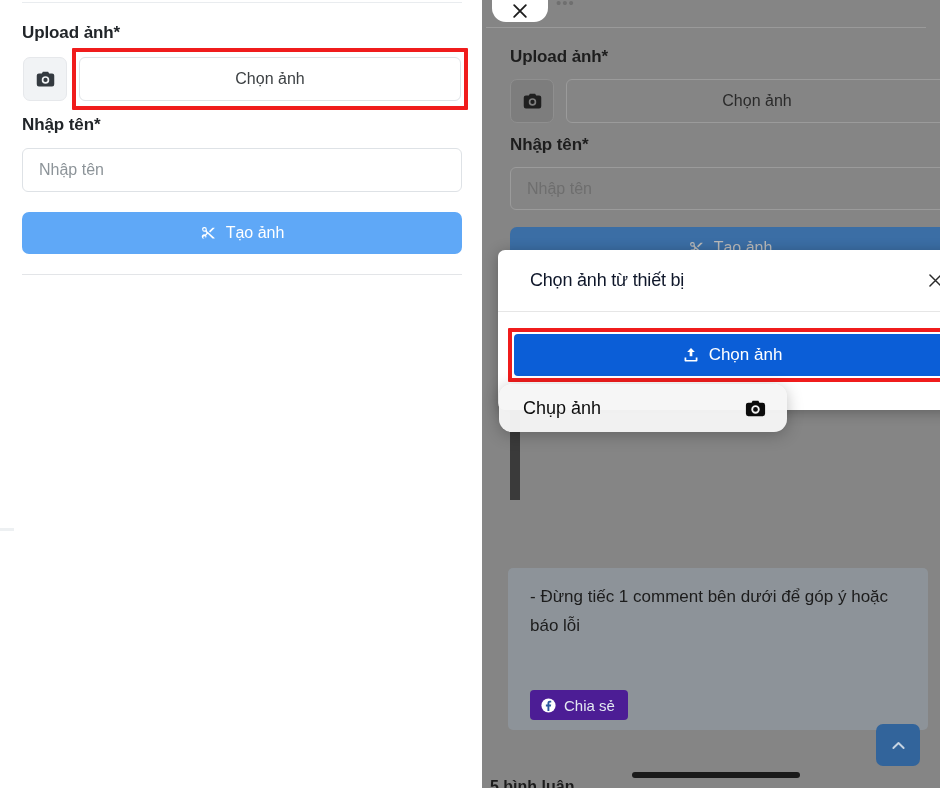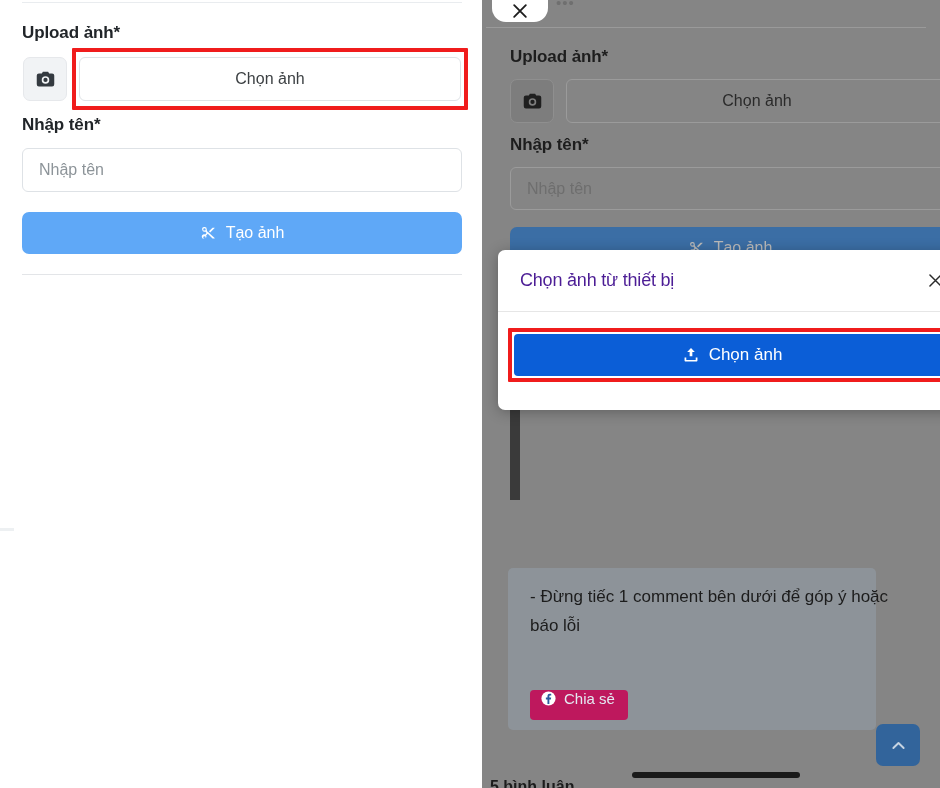--- a/index.html
+++ b/index.html
@@ -137,21 +137,21 @@
     position:absolute; left: 26px; top: 250px; width: 468px; height: 160px;
     background:#ffffff; border-radius: 7px;
     box-shadow: 0 2px 14px rgba(0,0,0,.28);
     overflow: hidden;
   }
   .modal-head {
     position:relative; height: 62px;
     border-bottom: 1px solid #e6e6e6;
     display:flex; align-items:center;
   }
-  .modal-title { margin-left: 22px; font-size: 18px; color:#4c1d95; letter-spacing:-.2px; }
+  .modal-title { margin-left: 32px; font-size: 18px; color:#0f172a; letter-spacing:-.2px; }
   .modal-close {
     position:absolute; right: 18px; top: 50%; transform: translateY(-50%);
     width: 26px; height: 26px; display:flex; align-items:center; justify-content:center;
   }
   .modal-close svg { width:19px; height:19px; display:block; }
 
   .modal-upload {
     position:absolute; left: 16px; top: 84px; width: 436px; height: 42px;
     background: #0b5ed7; border-radius: 4px;
     display:flex; align-items:center; justify-content:center; gap:9px;
@@ -173,33 +173,33 @@
     display:flex; align-items:center; justify-content:space-between;
     padding: 0 20px 0 24px;
     font-size: 18px; color:#0c0c0c;
   }
   .sheet-item + .sheet-item { border-top: 1px solid #d4d4d6; }
   .sheet-item.first { background: rgba(232,236,241,0.97); }
   .sheet-ic svg { display:block; }
 
   
   .note {
-    position:absolute; left: 36px; top: 568px; width: 368px; height: 162px;
+    position:absolute; left: 36px; top: 568px; width: 420px; height: 162px;
     background: rgba(150,162,176,0.48);
     border-radius: 5px;
   }
   .note-text {
     position:absolute; left: 22px; top: 14px; width: 386px;
     font-size: 17px; line-height: 29px; color:#1c1c1c;
   }
   .fb-share {
     position:absolute; left: 22px; top: 122px;
     height: 30px; padding: 0 13px 0 10px;
-    background:#be185d; border-radius: 4px;
-    display:inline-flex; gap:7px;
+    background:#4c1d95; border-radius: 4px;
+    display:inline-flex; align-items:center; gap:7px;
     color:#e3e9f1; font-size:15px;
   }
   .fb-share svg { width:17px; height:17px; display:block; }
 
   .scrolltop {
     position:absolute; left: 404px; top: 724px; width: 44px; height: 42px;
     background:#32649b; border-radius: 7px;
     display:flex; align-items:center; justify-content:center;
   }
   .scrolltop svg { width:19px; height:19px; display:block; }
@@ -321,20 +321,28 @@
           </svg>
         </span>
         <span>Chọn ảnh</span>
       </div>
       <div class="red-hl modal-redbox"></div>
     </div>
 
     <div class="sheet">
 
 
+      <div class="sheet-item">
+        <span>Chụp ảnh</span>
+        <span class="sheet-ic">
+          <svg width="23" height="23" viewBox="0 0 24 24" fill="#0c0c0c" aria-hidden="true">
+            <path d="M9 4 7.9 6H4.6A2.6 2.6 0 0 0 2 8.6v8.8A2.6 2.6 0 0 0 4.6 20h14.8a2.6 2.6 0 0 0 2.6-2.6V8.6A2.6 2.6 0 0 0 19.4 6h-3.3L15 4H9Zm3 4.6a4.4 4.4 0 1 1 0 8.8 4.4 4.4 0 0 1 0-8.8Zm0 1.9a2.5 2.5 0 1 0 0 5 2.5 2.5 0 0 0 0-5Z"></path>
+          </svg>
+        </span>
+      </div>
 
     </div>
 
     <div class="note">
       <div class="note-text">
         <div>- Đừng tiếc 1 comment bên dưới để góp ý hoặc báo lỗi</div>
       </div>
       <div class="fb-share">
         <span>
           <svg viewBox="0 0 24 24" aria-hidden="true">

